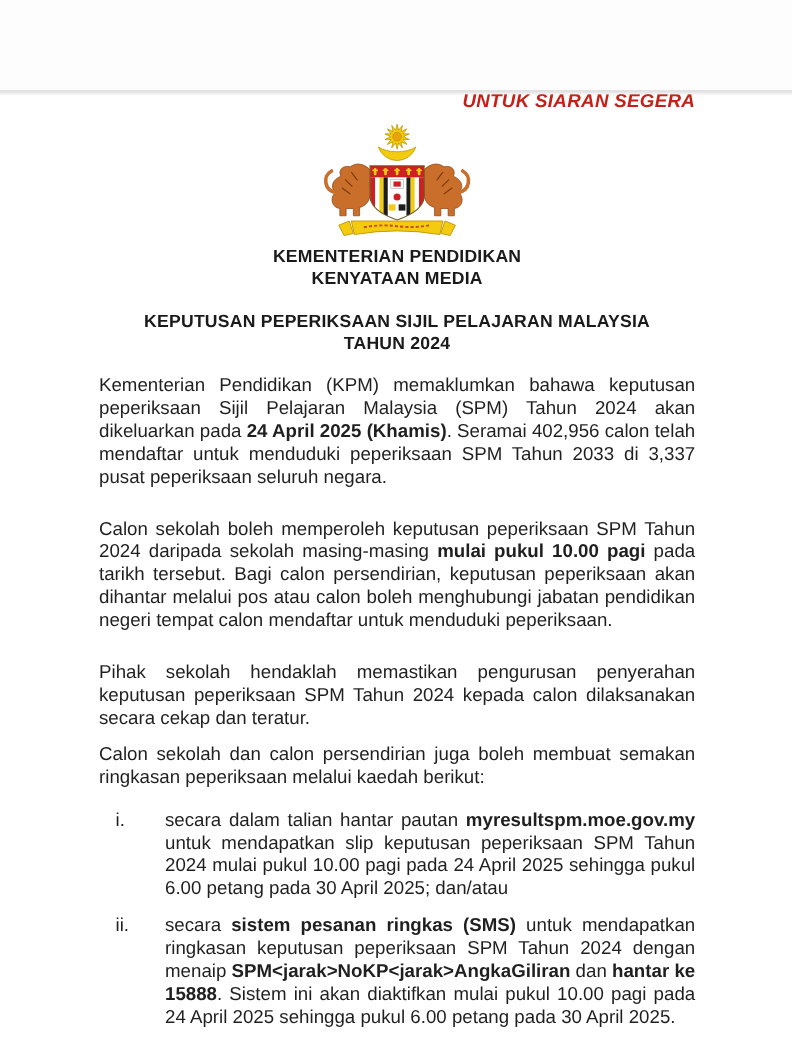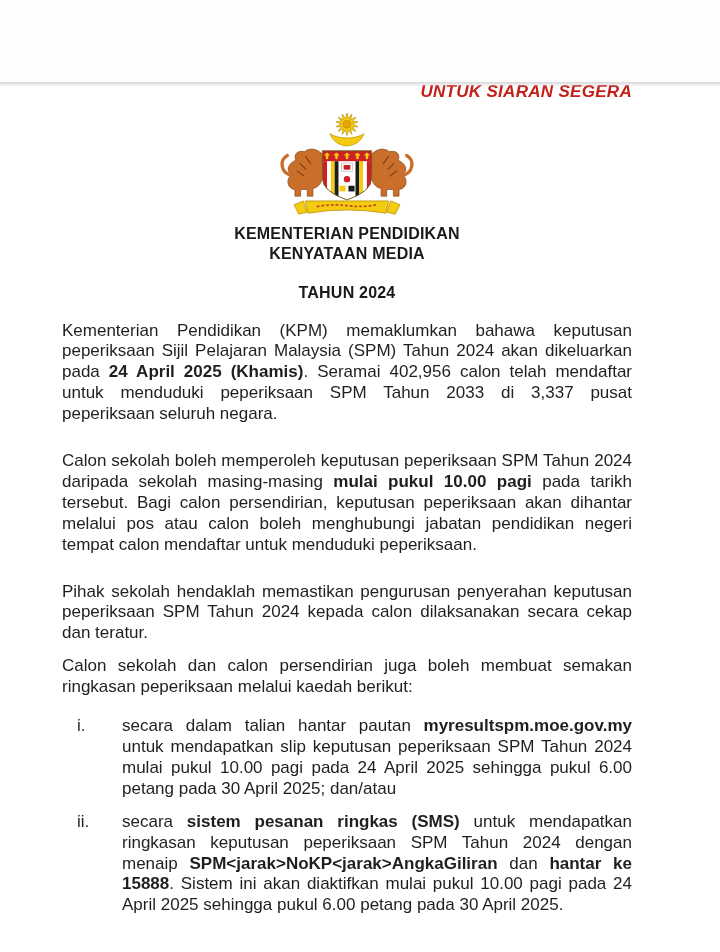--- a/index.html
+++ b/index.html
@@ -9,21 +9,21 @@
     font-family: "Liberation Sans", sans-serif;
     color: #1f1f1f;
     overflow: hidden;
     position: relative;
   }
   .page { position: relative; width: 720px; height: 952px; background: #ffffff; }
   .scan-edge {
     position: absolute; top: 0; left: 0; right: 0; height: 5px;
     background: linear-gradient(#d9d9d9, rgba(255,255,255,0));
   }
-  .content { padding: 0 88px 0 62px; }
+  .content { padding: 0 88px 0 90px; }
   .dispatch {
     margin-top: 82px;
     text-align: right;
     color: #c42018;
     font-weight: bold;
     font-style: italic;
     font-size: 17px;
     letter-spacing: 0.3px;
   }
   .emblem-wrap { text-align: center; margin-top: 9px; line-height: 0; }
@@ -136,20 +136,21 @@
         <path d="M48,101 Q64,98 80,100 Q96,102 112,99" stroke="#C0342B" stroke-width="1.8" fill="none" stroke-dasharray="3 2" opacity="0.85"></path>
       </svg>
     </div>
 
     <div class="title-block">
       <div>KEMENTERIAN PENDIDIKAN</div>
       <div>KENYATAAN MEDIA</div>
     </div>
 
     <div class="subject-block">
+      <div>KEPUTUSAN PEPERIKSAAN SIJIL PELAJARAN MALAYSIA</div>
       <div>TAHUN 2024</div>
     </div>
 
     <p class="para mt18"><span>Kementerian Pendidikan (KPM) memaklumkan bahawa keputusan peperiksaan Sijil Pelajaran Malaysia (SPM) Tahun 2024 akan dikeluarkan pada </span><span class="b">24 April 2025 (Khamis)</span><span>. Seramai 402,956 calon telah mendaftar untuk menduduki peperiksaan SPM Tahun 2033 di 3,337 pusat peperiksaan seluruh negara.</span></p>
     <p class="para mt13"><span>Calon sekolah boleh memperoleh keputusan peperiksaan SPM Tahun 2024 daripada sekolah masing-masing </span><span class="b">mulai pukul 10.00 pagi</span><span> pada tarikh tersebut. Bagi calon persendirian, keputusan peperiksaan akan dihantar melalui pos atau calon boleh menghubungi jabatan pendidikan negeri tempat calon mendaftar untuk menduduki peperiksaan.</span></p>
     <p class="para mt13"><span>Pihak sekolah hendaklah memastikan pengurusan penyerahan keputusan peperiksaan SPM Tahun 2024 kepada calon dilaksanakan secara cekap dan teratur.</span></p>
     <p class="para mt12"><span>Calon sekolah dan calon persendirian juga boleh membuat semakan ringkasan peperiksaan melalui kaedah berikut:</span></p>
 
     <div class="list-item mt18">
       <div class="marker">i.</div>

